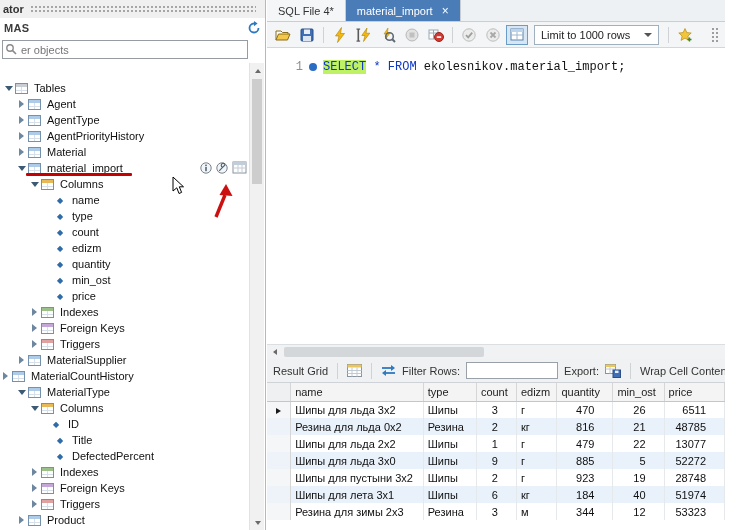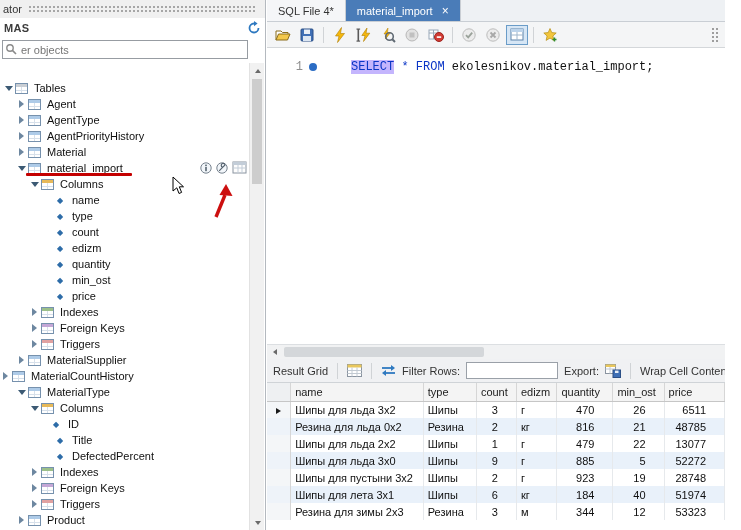--- a/index.html
+++ b/index.html
@@ -3,21 +3,21 @@
 <meta charset="utf-8">
 <style>
   * { margin:0; padding:0; box-sizing:border-box; }
   html,body { width:741px; height:530px; overflow:hidden; }
   body { font-family:"Liberation Sans", sans-serif; font-size:11px; color:#111; background:#fff; }
   #app { position:relative; width:741px; height:530px; background:#fff; overflow:hidden; }
 
   
   #left { position:absolute; left:0; top:0; width:266px; height:530px; background:#fff; border-right:1px solid #b4b9bf; }
   .nav-top { height:18px; background:#f0f0f0; display:flex; align-items:center; padding:0 3px; }
-  .nav-top .ttl { color:#333; }
+  .nav-top .ttl { color:#333;font-weight:bold; }
   .dots-h { flex:1; height:9px; margin:0 6px; background-image:radial-gradient(#a6a6a6 0.9px, rgba(0,0,0,0) 1.1px); background-size:4px 4px; }
   .nav-schemas { height:20px; display:flex; align-items:center; padding:0 4px; color:#3c3c3c; }
   .nav-schemas .lbl { font-weight:bold; letter-spacing:0.3px; }
   .nav-schemas .sp { flex:1; }
   .nav-search { margin:2px 2px 4px 2px; height:19px; position:relative; }
   .nav-search input { width:246px; height:19px; border:1px solid #979ca2; padding:0 3px 0 18px; font:11px "Liberation Sans", sans-serif; color:#444; background:#fff; }
   .nav-search .mag { position:absolute; left:3px; top:3px; width:12px; height:12px; }
   .schema-row { height:17px; display:flex; align-items:center; gap:4px; padding-left:4px; }
 
   #tree { position:absolute; top:80px; left:0; right:16px; overflow:hidden; }
@@ -65,21 +65,21 @@
   .caret { width:0; height:0; border-top:4px solid #555; border-left:4px solid rgba(0,0,0,0); border-right:4px solid rgba(0,0,0,0); }
   .grip-v { width:9px; height:16px; margin-left:auto; background-image:radial-gradient(#9e9e9e 0.9px, rgba(0,0,0,0) 1.1px); background-size:4px 4px; }
 
   .editor { height:296px; background:#fff; display:flex; font-family:"Liberation Mono","DejaVu Sans Mono",monospace; font-size:12px; flex:none; }
   .gutter { width:36px; text-align:right; padding-top:12px; color:#8f8f8f; flex:none; }
   .dotcol { width:20px; padding-top:15px; display:flex; justify-content:center; flex:none; }
   .stmt-dot { width:8px; height:8px; border-radius:50%; background:#2b6cc4; }
   .code { padding-top:12px; white-space:pre; }
   .kw { color:#0b36c6; }
   .pl { color:#111; }
-  .selhl { background:#c4b5fd;margin-left:28px; }
+  .selhl { background:#bef264; }
 
   .hscroll { height:15px; background:#f1f2f3; border-top:1px solid #dcdfe2; display:flex; align-items:center; flex:none; }
   .hs-btn { width:15px; height:14px; display:flex; align-items:center; justify-content:center; }
   .hs-btn::before { content:""; border-right:4px solid #6a6a6a; border-top:3.5px solid rgba(0,0,0,0); border-bottom:3.5px solid rgba(0,0,0,0); }
   .hs-thumb { width:200px; height:10px; background:#d4d7da; margin-left:2px; border-radius:2px; }
 
   .res-toolbar { height:24px; background:#f0f1f3; border-bottom:1px solid #cfd3d7; display:flex; align-items:center; padding:0 6px; gap:6px; color:#333; flex:none; white-space:nowrap; overflow:hidden; }
   .filter-input { width:92px; height:17px; border:1px solid #9aa0a8; background:#fff; padding:0 3px; font:11px "Liberation Sans", sans-serif; }
   .ricon { display:inline-flex; align-items:center; }
 
@@ -373,20 +373,24 @@
           </svg>
         </span>
       <span class="tbtn pressed">
           <svg width="14" height="14" viewBox="0 0 14 14">
             <rect x="1" y="1" width="12" height="11" fill="#fff" stroke="#5c83ab"></rect>
             <rect x="1" y="1" width="12" height="3" fill="#bcd3ea"></rect>
             <line x1="1" y1="7" x2="13" y2="7" stroke="#9fb6cc"></line>
             <line x1="7" y1="4" x2="7" y2="12" stroke="#9fb6cc"></line>
           </svg>
         </span>
+      <span class="limit-box">
+        <span>Limit to 1000 rows</span>
+        <span class="caret"></span>
+      </span>
       <span class="vsep"></span>
       <span class="tbtn">
           <svg width="16" height="16" viewBox="0 0 16 16">
             <path d="M8 1.5 L9.8 5.6 L14.2 6 L10.9 9 L11.9 13.4 L8 11.1 L4.1 13.4 L5.1 9 L1.8 6 L6.2 5.6 Z" fill="#f2c53d" stroke="#b38c12" stroke-width="0.7"></path>
             <path d="M12.5 10.5 v4 M10.5 12.5 h4" stroke="#2e8b2e" stroke-width="1.4"></path>
           </svg>
         </span>
       <span class="grip-v"></span>
     </div>
 

